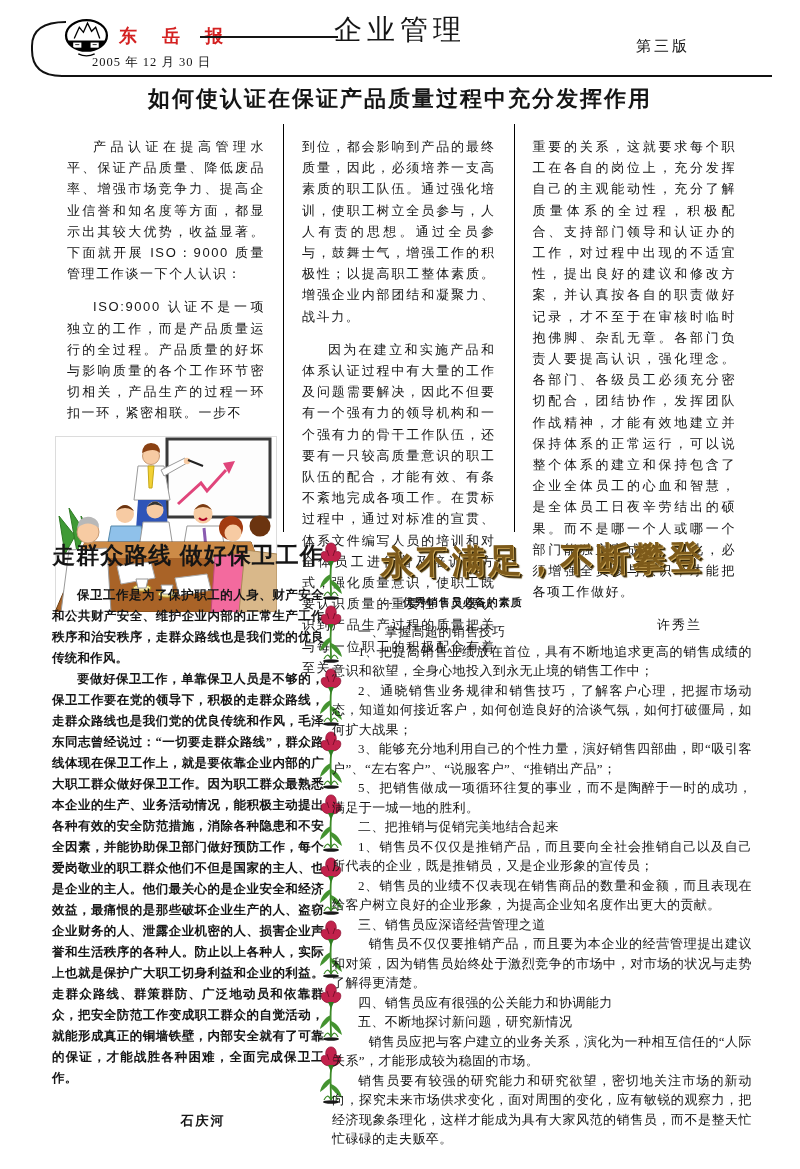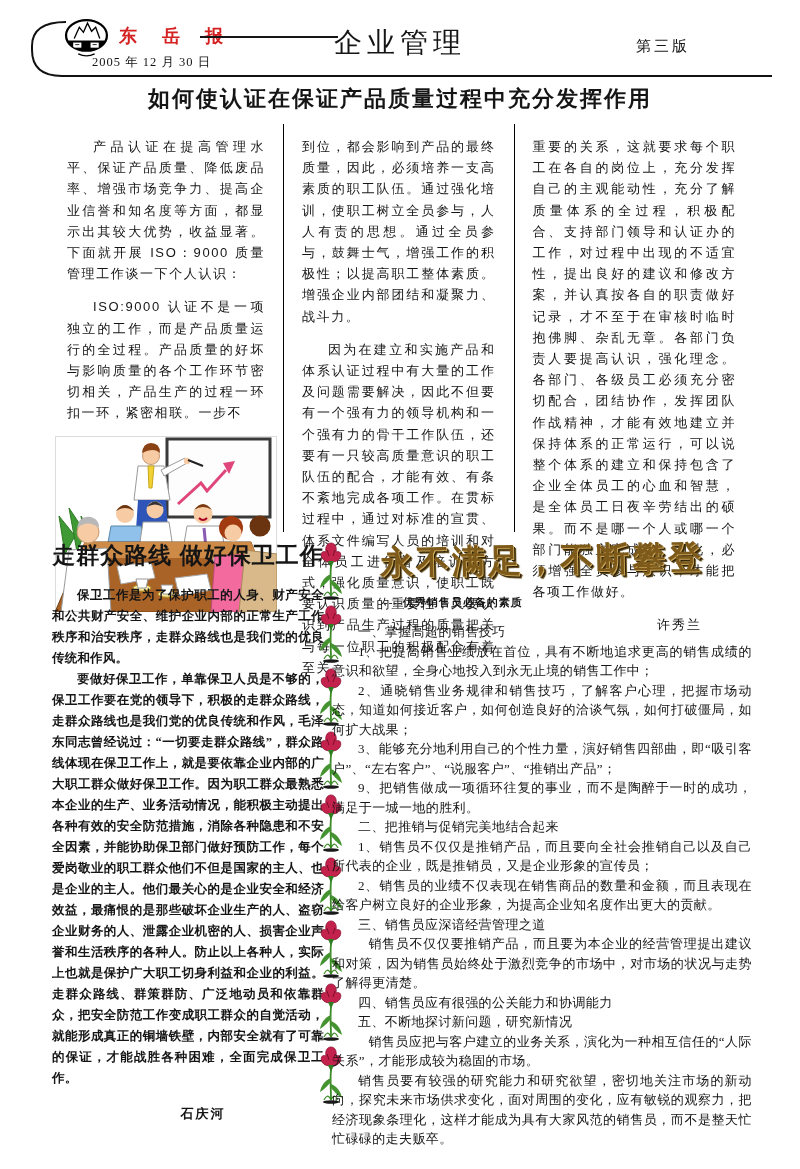--- a/index.html
+++ b/index.html
@@ -6,21 +6,21 @@
   .page { position:relative; width:800px; height:1169px; margin:0 auto; background:#fff;
           font-family:"Liberation Serif","DejaVu Serif",serif; color:#151515; overflow:hidden; }
 
   
   .header-rule-svg { position:absolute; left:24px; top:12px; }
   .logo { position:absolute; left:64px; top:18px; width:47px; height:43px; }
   .paper-name { position:absolute; left:119px; top:24px; font-size:18px; font-weight:bold;
                 color:#d42020; letter-spacing:10px; font-family:"Liberation Sans","DejaVu Sans",sans-serif; white-space:nowrap; }
   .dash-line { position:absolute; left:200px; top:36px; width:138px; height:2px; background:#151515; }
   .paper-date { position:absolute; left:92px; top:54px; font-size:12.5px; letter-spacing:1px; white-space:nowrap; }
-  .section-title { position:absolute; left:0; top:24px; width:800px; text-align:center;
+  .section-title { position:absolute; left:0; top:11px; width:800px; text-align:center;
                    font-size:28px; letter-spacing:5px; font-weight:normal; margin:0; }
   .edition { position:absolute; left:636px; top:37px; font-size:15px; letter-spacing:3px; }
 
   
   .headline { position:absolute; left:0; top:84px; width:800px; text-align:center;
               font-size:22px; font-weight:bold; letter-spacing:2px; margin:0;
               font-family:"Liberation Sans","DejaVu Sans",sans-serif; }
 
   
   .columns { position:absolute; left:55px; top:124px; width:693px; height:408px; display:flex;
@@ -34,21 +34,21 @@
   .author-1 { text-align:right; padding-right:34px; margin-top:10px; font-size:13px;
               letter-spacing:2px; text-indent:0 !important; }
 
   
   .sec-article { position:absolute; left:52px; top:540px; width:272px; }
   .sec-title { font-size:23px; font-weight:bold; text-align:center; letter-spacing:1px;
                margin:0 0 14px 0; white-space:nowrap;
                font-family:"Liberation Sans","DejaVu Sans",sans-serif; }
   .sec-article p.body { font-size:12.5px; font-weight:bold; line-height:21px; text-align:justify;
                         margin:0; text-indent:2em; letter-spacing:0.2px; }
-  .sec-author { margin-top:16px; text-align:center; padding-left:30px; font-size:13px;
+  .sec-author { margin-top:23px; text-align:center; padding-left:30px; font-size:13px;
                 font-weight:bold; letter-spacing:2px; }
 
   
   .flower-col { position:absolute; left:315px; top:542px; width:32px; display:flex;
                 flex-direction:column; align-items:center; }
   .flower { width:26px; height:63px; flex:0 0 auto; }
 
   
   .sales-article { position:absolute; left:332px; top:538px; width:420px; }
   .sales-title { text-align:center; font-size:33px; font-weight:bold; color:#7d5a1a;
@@ -217,21 +217,21 @@
       </svg>
   </div>
 
   <div class="sales-article">
     <h3 class="sales-title">永不满足，不断攀登</h3>
     <div class="sales-subtitle">----优秀销售员必备的素质</div>
     <p class="body">一、掌握高超的销售技巧</p>
     <p class="body">1、把提高销售业绩放在首位，具有不断地追求更高的销售成绩的意识和欲望，全身心地投入到永无止境的销售工作中；</p>
     <p class="body">2、通晓销售业务规律和销售技巧，了解客户心理，把握市场动态，知道如何接近客户，如何创造良好的洽谈气氛，如何打破僵局，如何扩大战果；</p>
     <p class="body">3、能够充分地利用自己的个性力量，演好销售四部曲，即“吸引客户”、“左右客户”、“说服客户”、“推销出产品”；</p>
-    <p class="body">9、把销售做成一项循环往复的事业，而不是陶醉于一时的成功，满足于一城一地的胜利。</p>
+    <p class="body">5、把销售做成一项循环往复的事业，而不是陶醉于一时的成功，满足于一城一地的胜利。</p>
     <p class="body">二、把推销与促销完美地结合起来</p>
     <p class="body">1、销售员不仅仅是推销产品，而且要向全社会推销自己以及自己所代表的企业，既是推销员，又是企业形象的宣传员；</p>
     <p class="body">2、销售员的业绩不仅表现在销售商品的数量和金额，而且表现在给客户树立良好的企业形象，为提高企业知名度作出更大的贡献。</p>
     <p class="body">三、销售员应深谙经营管理之道</p>
     <p class="body sub">销售员不仅仅要推销产品，而且要为本企业的经营管理提出建议和对策，因为销售员始终处于激烈竞争的市场中，对市场的状况与走势了解得更清楚。</p>
     <p class="body">四、销售员应有很强的公关能力和协调能力</p>
     <p class="body">五、不断地探讨新问题，研究新情况</p>
     <p class="body sub">销售员应把与客户建立的业务关系，演化为一种相互信任的“人际关系”，才能形成较为稳固的市场。</p>
     <p class="body">销售员要有较强的研究能力和研究欲望，密切地关注市场的新动向，探究未来市场供求变化，面对周围的变化，应有敏锐的观察力，把经济现象条理化，这样才能成为具有大家风范的销售员，而不是整天忙忙碌碌的走夫贩卒。</p>
 

